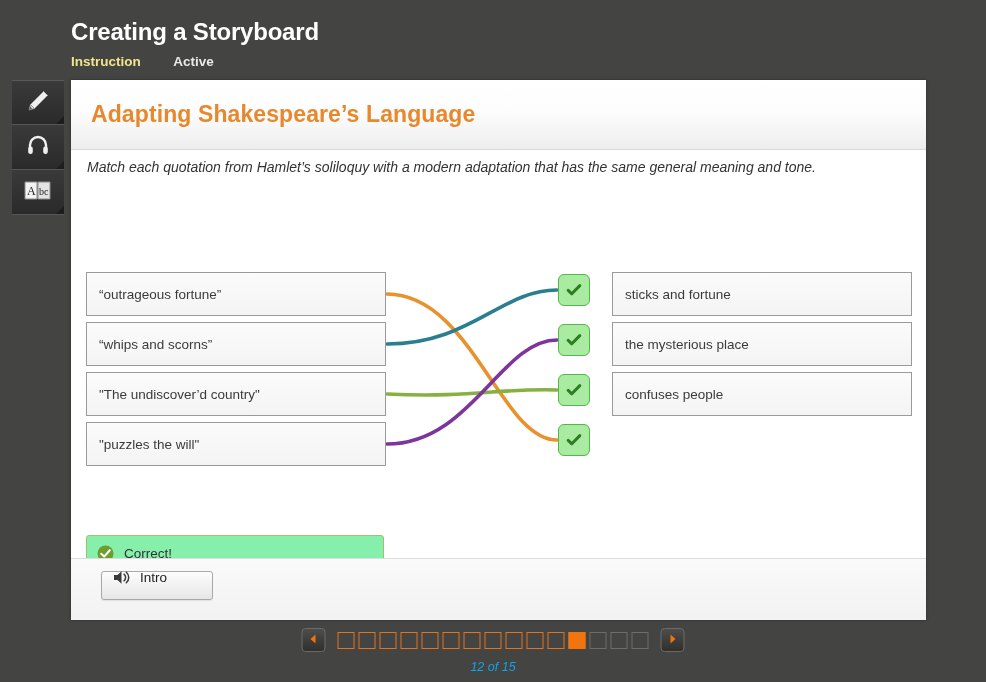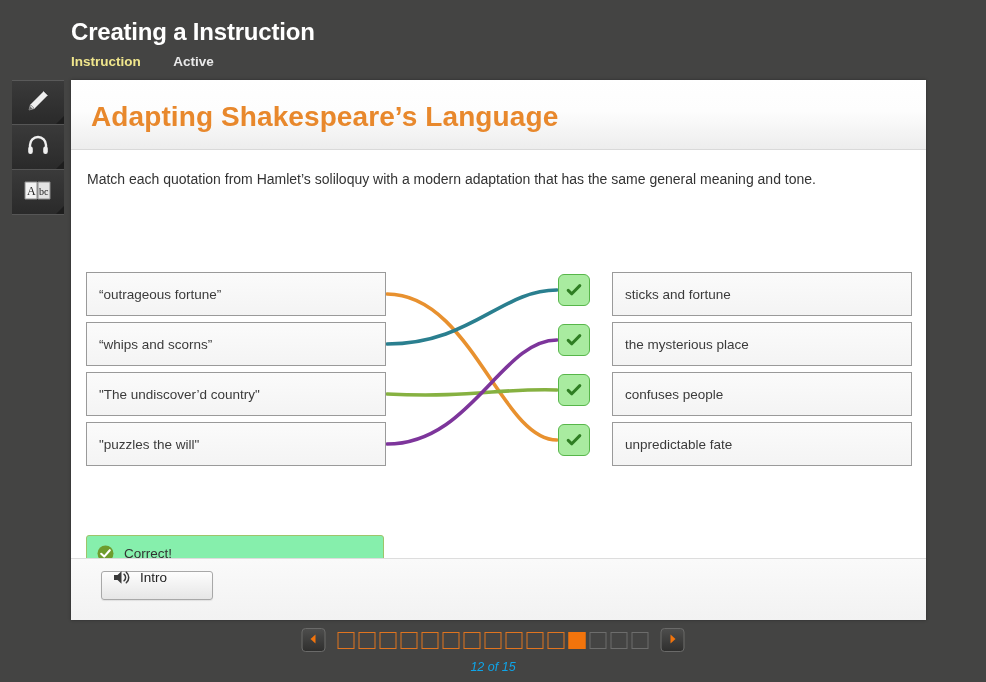--- a/index.html
+++ b/index.html
@@ -56,29 +56,29 @@
     background: #ffffff;
     box-shadow: 0 0 3px rgba(0,0,0,0.35);
   }
   .panel-head {
     position: relative; height: 70px;
     background: linear-gradient(180deg,#ffffff 0%, #fdfdfd 45%, #ededed 100%);
     border-bottom: 1px solid #d9d9d9;
   }
   .panel-title {
     position: absolute; left: 20px; top: 21px;
-    font-size: 28px; font-weight: bold; color: #e8882c;
+    font-size: 23px; font-weight: bold; color: #e8882c;
     letter-spacing: 0.1px; white-space: nowrap;
   }
 
   .panel-body { position: relative; height: 408px; background:#fff; }
 
   .prompt {
-    position: absolute; left: 16px; top: 20px; width: 800px;
-    font-size: 14px; color: #333333; line-height: 19px;
+    position: absolute; left: 16px; top: 8px; width: 800px;
+    font-size: 14px; color: #333333; line-height: 19px; font-style: italic;
   }
 
   
   .match { position: absolute; left: 0; top: 122px; width: 855px; height: 196px; }
 
   .col { position: absolute; top: 0; }
   .col-left { left: 15px; width: 300px; }
   .col-right { left: 541px; width: 300px; }
 
   .item {
@@ -170,21 +170,21 @@
     position: absolute; left: 50%; top: 32px; transform: translateX(-50%);
     font-size: 12.5px; font-style: italic; color: #0ea5e9; white-space: nowrap;
   }
 </style>
 </head>
 <body>
 
 <div id="app">
 
   <div class="header">
-    <div class="course-title">Creating a Instruction</div>
+    <div class="course-title">Creating a Storyboard</div>
     <div class="tabs">
       <span class="tab active">Instruction</span>
       <span class="tab inactive">Active</span>
     </div>
   </div>
 
   <div class="toolrail">
     <div class="tool">
       <span>
         <svg width="26" height="26" viewBox="0 0 26 26">
@@ -289,23 +289,20 @@
         <div class="col col-right">
           <div class="item">
             <span>sticks and fortune</span>
           </div>
           <div class="item">
             <span>the mysterious place</span>
           </div>
           <div class="item">
             <span>confuses people</span>
           </div>
-          <div class="item">
-            <span>unpredictable fate</span>
-          </div>
         </div>
       </div>
 
       <div class="feedback">
         <span class="fb-icon">
           <svg width="17" height="17" viewBox="0 0 17 17">
             <circle cx="8.5" cy="8.5" r="8" fill="#6e9c2d"></circle>
             <path d="M4.2 8.8 L7.2 11.6 L12.8 5.2" fill="none" stroke="#ffffff" stroke-width="2.1" stroke-linecap="round" stroke-linejoin="round"></path>
           </svg>
         </span>

